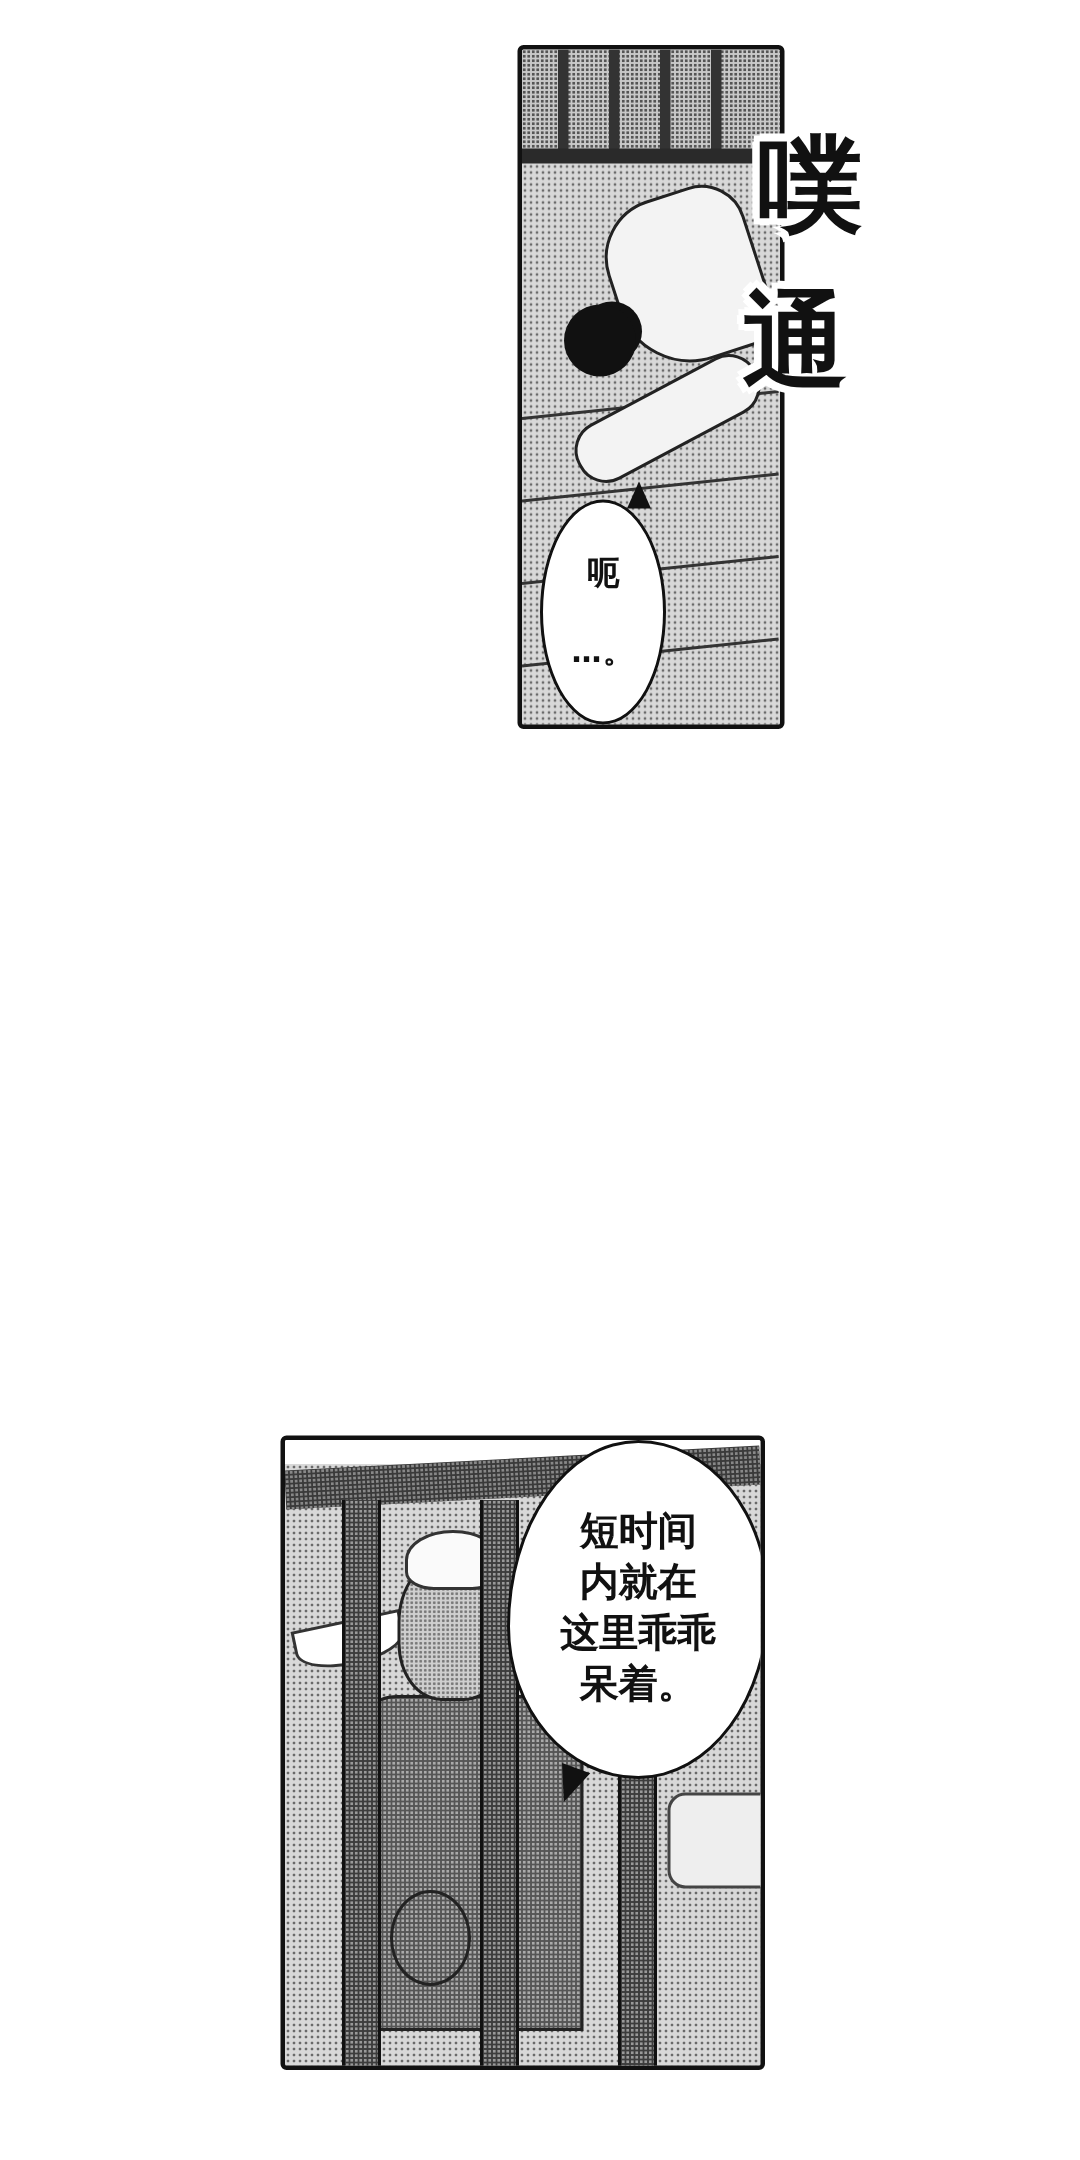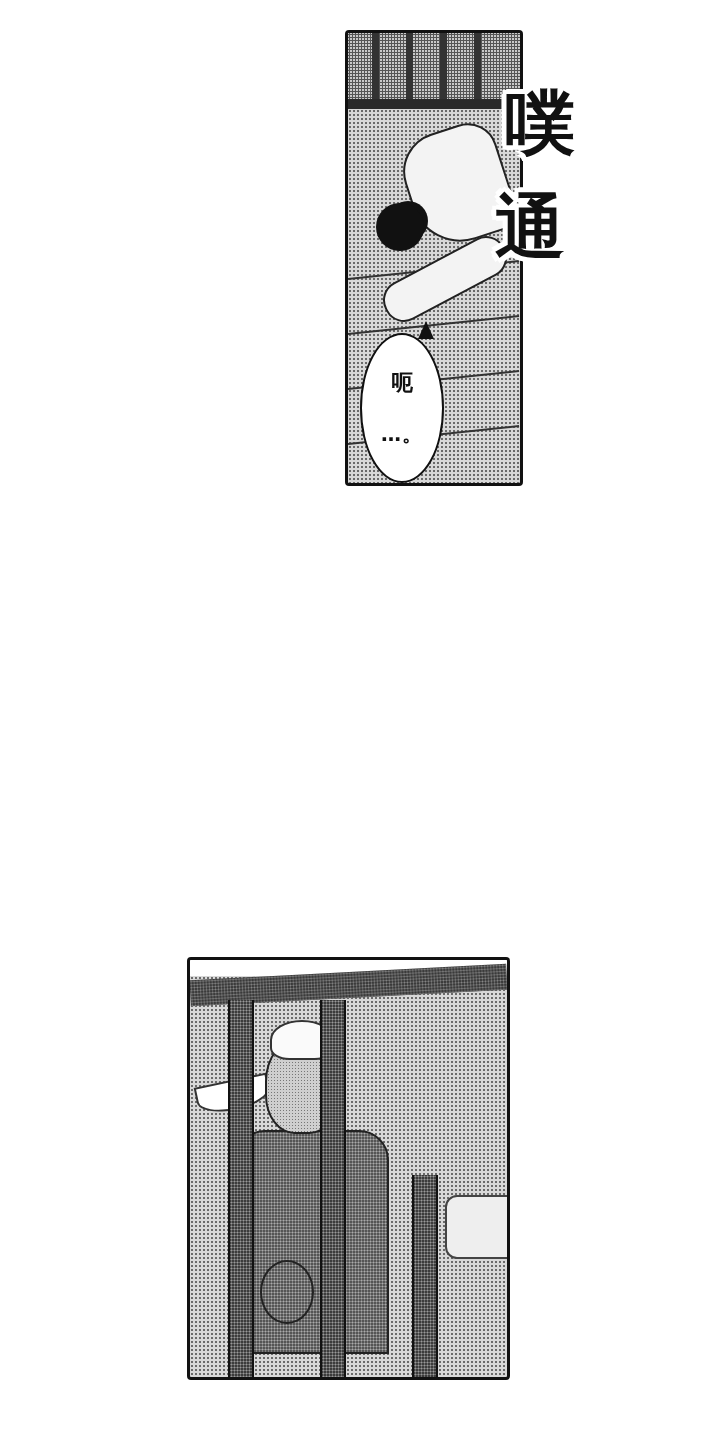--- a/index.html
+++ b/index.html
@@ -97,13 +97,20 @@
   <div class="beam"></div>
   <div class="crate"></div>
   <div class="ear"></div>
   <div class="figure-body"></div>
   <div class="figure-head"></div>
   <div class="figure-hair"></div>
   <div class="keys"></div>
   <div class="pbar" style="left:38px; top:40px; height:383px;"></div>
   <div class="pbar" style="left:130px; top:40px; height:383px;"></div>
   <div class="pbar" style="left:222px; top:215px; height:208px;"></div>
+  <div class="bubble" id="bubble2">
+    <div class="tail2"></div>
+    <div class="speech-text">短时间</div>
+    <div class="speech-text">内就在</div>
+    <div class="speech-text">这里乖乖</div>
+    <div class="speech-text">呆着。</div>
+  </div>
 </div>
 
 </body></html>

